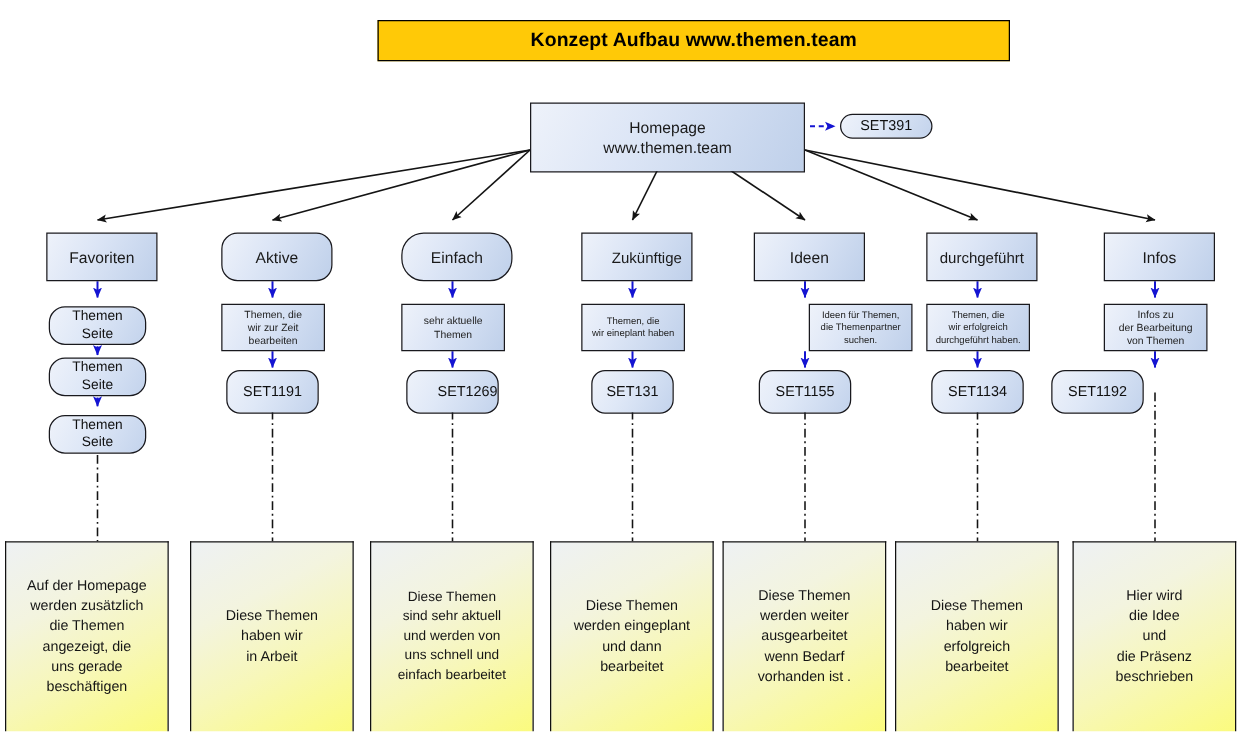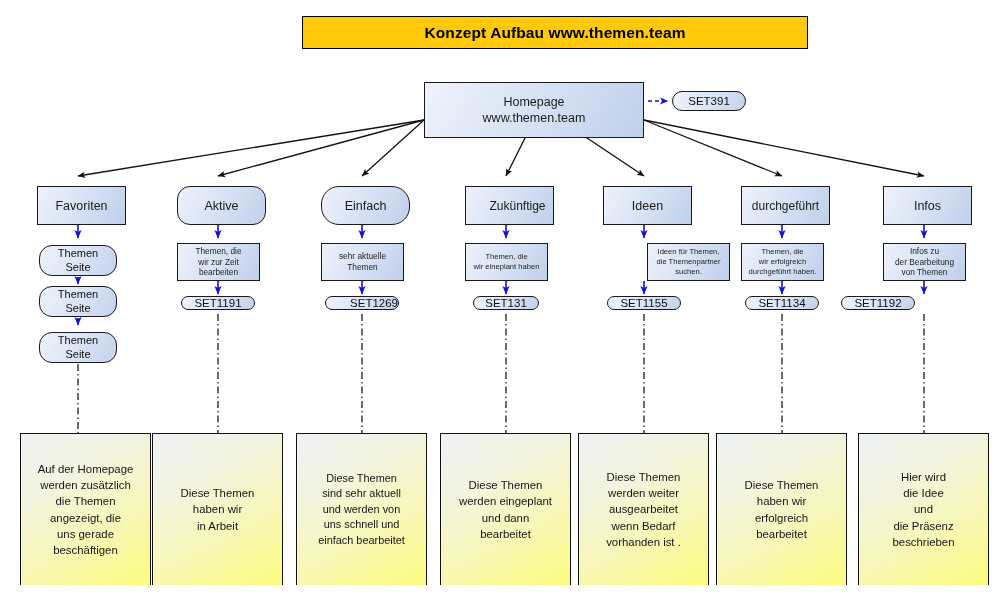--- a/index.html
+++ b/index.html
@@ -98,21 +98,21 @@
     border-radius: 11px;
     background: linear-gradient(118deg, #eef2fa 0%, #dfe8f7 40%, #c3d3ec 100%);
     display: flex;
     align-items: center;
     justify-content: center;
     text-align: center;
     color: #101010;
   }
   .pill-set {
     width: 74px;
-    height: 14px;
+    height: 35px;
     font-size: 11.5px;
   }
   .pill-set.wide {
     width: 66px;
   }
   .pill-themen {
     width: 78px;
     height: 31px;
     font-size: 11px;
     line-height: 1.25;
@@ -307,21 +307,21 @@
   </div>
   <div class="bluebox desc-box" style="left:883px; top:243px;">
     <span class="nowrap-lines">Infos zu
 der Bearbeitung
 von Themen</span>
   </div>
   <div class="pill pill-set" style="left:841px; top:296px;">
     <span>SET1192</span>
   </div>
 
-  <div class="note" style="left:20px;text-align:center;">
+  <div class="note" style="left:4px;text-align:center;">
     <span class="nowrap-lines">Auf der Homepage
 werden zusätzlich
 die Themen
 angezeigt, die
 uns gerade
 beschäftigen</span>
   </div>
   <div class="note" style="left:152px;">
     <span class="nowrap-lines">Diese Themen
 haben wir

